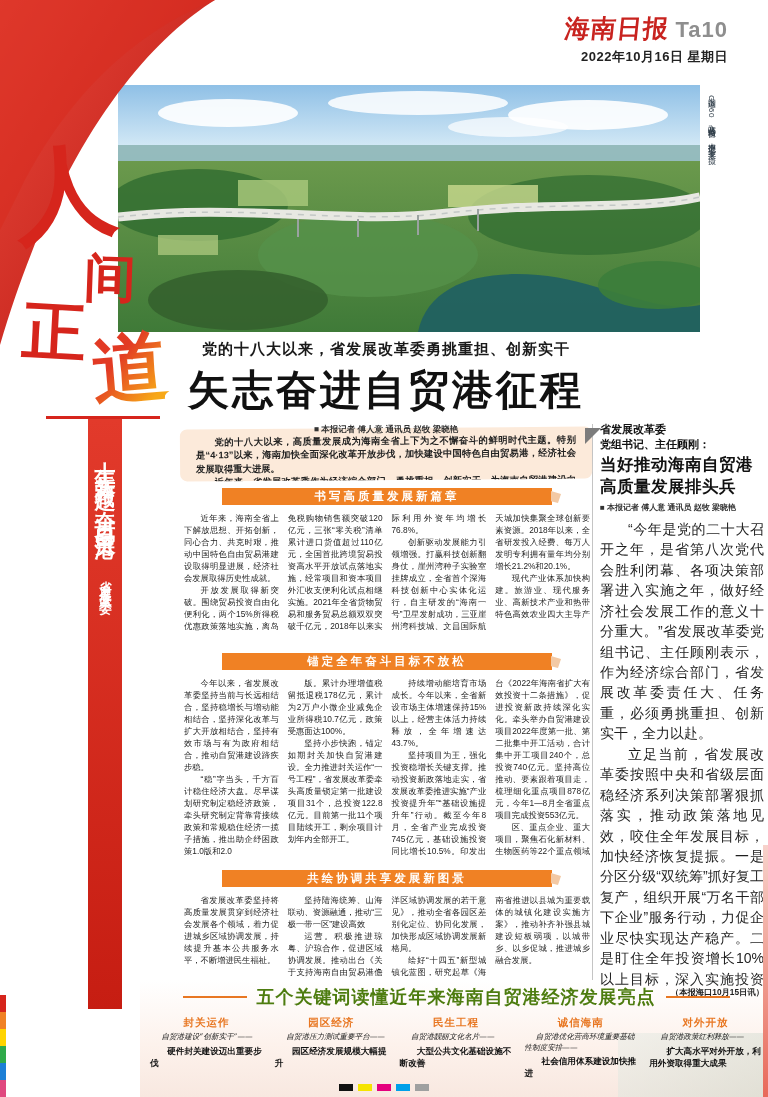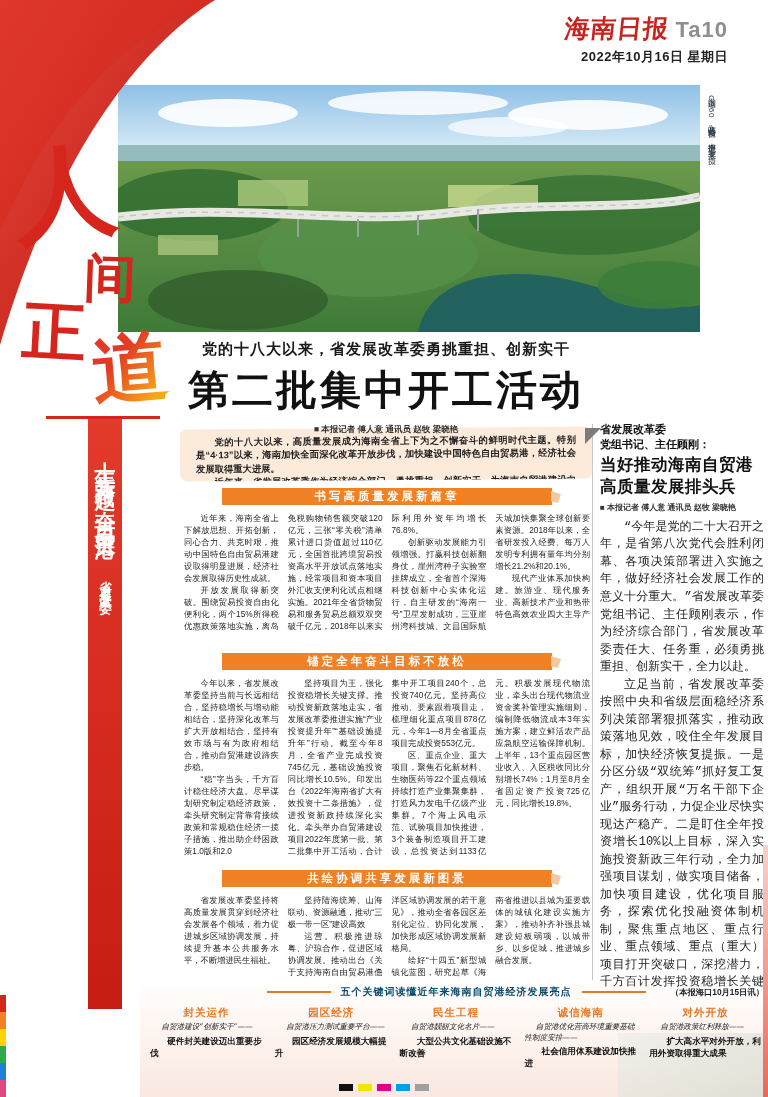--- a/index.html
+++ b/index.html
@@ -66,32 +66,32 @@
   .para { text-indent:2em; margin:0; }
 
   
   .col-rule { position:absolute; left:592px; top:424px; width:1px; height:556px; background:#c4c4c4; z-index:2; }
   .fold { position:absolute; left:585px; top:428px; width:16px; height:16px; background:#7c7c7c;
     clip-path:polygon(0 0,100% 0,0 100%); z-index:3; }
   .right-art { position:absolute; left:600px; top:422px; width:164px; z-index:2; }
   .r-pre { font-size:11px; font-weight:bold; color:#111; line-height:1.35; }
   .r-title { margin-top:2px; font-size:16.5px; font-weight:900; color:#111; line-height:1.22; letter-spacing:0.5px; }
   .r-byline { margin:6px 0 6px 0; font-size:8px; color:#333; font-weight:bold; }
-  .r-body { font-size:12px; line-height:1.46; color:#1e1e1e; text-align:justify; height:468px; overflow:hidden;font-family:Liberation Mono, monospace; }
+  .r-body { font-size:14px; line-height:1.46; color:#1e1e1e; text-align:justify; height:468px; overflow:hidden; }
   .r-end { font-size:8.3px; text-align:right; color:#1e1e1e; font-weight:bold; }
 
   
   .bottom-bg { position:absolute; left:140px; top:980px; width:628px; height:117px; z-index:1;
     background:linear-gradient(180deg,#ffffff 0%,#fdf2ec 55%,#f8e8e0 100%); }
   .bottom-bg::after { content:""; position:absolute; right:0; bottom:0; width:150px; height:64px;
     background:linear-gradient(135deg,#e8ece6,#cfd8cc); opacity:0.55; }
   .bottom { position:absolute; left:150px; top:985px; width:612px; z-index:2; }
   .b-title-row { display:flex; align-items:center; justify-content:center; gap:10px; }
   .b-rule { height:2px; background:#e87722; flex:0 0 64px; }
-  .b-title { color:#0c4a6e; font-size:10px; font-weight:900; letter-spacing:1px; }
+  .b-title { color:#4d7c0f; font-size:18px; font-weight:900; letter-spacing:1px; }
   .b-items { display:flex; gap:12px; margin-top:7px; }
   .b-item { flex:1; }
   .b-kw { color:#e87722; font-size:10.5px; font-weight:900; text-align:center; letter-spacing:1px; }
   .b-sub { margin-top:2px; font-size:7.6px; color:#222; font-family:"DejaVu Serif", serif; font-style:italic; line-height:1.4; text-indent:1.5em; }
   .b-res { margin-top:2px; font-size:8.6px; font-weight:bold; color:#111; line-height:1.4; text-indent:2em; }
 
   
   .reg-marks { position:absolute; left:50%; transform:translateX(-50%); top:1084px; display:flex; gap:5px; z-index:3; }
   .reg-marks span { width:14px; height:7px; display:inline-block; }
   .edge-left { position:absolute; left:0; top:995px; width:6px; height:102px; z-index:3; display:flex; flex-direction:column; }
@@ -171,21 +171,21 @@
   <div class="side-line"></div>
   <div class="sidebar">
     <span class="vtxt big">十年新跨越</span>
     <span class="vtxt big">奋进自贸港</span>
     <span class="dot">·</span>
     <span class="vtxt small">省发展改革委</span>
   </div>
 
   <div class="head-block">
     <div class="kicker">党的十八大以来，省发展改革委勇挑重担、创新实干</div>
-    <div class="main-title">第二批集中开工活动</div>
+    <div class="main-title">矢志奋进自贸港征程</div>
     <div class="byline">■ 本报记者 傅人意 通讯员 赵牧 梁晓艳</div>
   </div>
 
   <div class="intro">
       <p class="para">党的十八大以来，高质量发展成为海南全省上下为之不懈奋斗的鲜明时代主题。特别是“4·13”以来，海南加快全面深化改革开放步伐，加快建设中国特色自由贸易港，经济社会发展取得重大进展。</p>
       <p class="para">近年来，省发展改革委作为经济综合部门，勇挑重担、创新实干，为海南自贸港建设向前迈进持续赋能助力。</p>
     </div>
 
   <div class="sections">
     <div class="sec-bar">书写高质量发展新篇章</div>
@@ -198,20 +198,25 @@
           <p class="para">创新驱动发展能力引领增强。打赢科技创新翻身仗，崖州湾种子实验室挂牌成立，全省首个深海科技创新中心实体化运行，自主研发的“海南一号”卫星发射成功，三亚崖州湾科技城、文昌国际航天城加快集聚全球创新要素资源。2018年以来，全省研发投入经费、每万人发明专利拥有量年均分别增长21.2%和20.1%。</p>
           <p class="para">现代产业体系加快构建。旅游业、现代服务业、高新技术产业和热带特色高效农业四大主导产业增加值占经济总量的比重达到70%。努力把园区</p>
         </div>
 
     </div>
     <div class="sec-bar">锚定全年奋斗目标不放松</div>
     <div class="sec-text h2t">
       <div>
           <p class="para">今年以来，省发展改革委坚持当前与长远相结合，坚持稳增长与增动能相结合，坚持深化改革与扩大开放相结合，坚持有效市场与有为政府相结合，推动自贸港建设蹄疾步稳。</p>
           <p class="para">“稳”字当头，千方百计稳住经济大盘。尽早谋划研究制定稳经济政策，牵头研究制定背靠背接续政策和常规稳住经济一揽子措施，推出助企纾困政策1.0版和2.0</p>
+        </div>
+      <div>
+          <p class="para">版。累计办理增值税留抵退税178亿元，累计为2万户小微企业减免企业所得税10.7亿元，政策受惠面达100%。</p>
+          <p class="para">坚持小步快跑，锚定如期封关加快自贸港建设。全力推进封关运作“一号工程”，省发展改革委牵头高质量锁定第一批建设项目31个，总投资122.8亿元。目前第一批11个项目陆续开工，剩余项目计划年内全部开工。</p>
+          <p class="para">持续增动能培育市场成长。今年以来，全省新设市场主体增速保持15%以上，经营主体活力持续释放，全年增速达43.7%。</p>
         </div>
       <div>
           <p class="para">坚持项目为王，强化投资稳增长关键支撑。推动投资新政落地走实，省发展改革委推进实施“产业投资提升年”“基础设施提升年”行动。截至今年8月，全省产业完成投资745亿元，基础设施投资同比增长10.5%。印发出台《2022年海南省扩大有效投资十二条措施》，促进投资新政持续深化实化。牵头举办自贸港建设项目2022年度第一批、第二批集中开工活动，合计集中开工项目240个，总投资740亿元。坚持高位推动、要素跟着项目走，梳理细化重点项目878亿元，今年1—8月全省重点项目完成投资553亿元。</p>
         </div>
       <div>
           <p class="para">区、重点企业、重大项目，聚焦石化新材料、生物医药等22个重点领域持续打造产业集聚集群，打造风力发电千亿级产业集群。7个海上风电示范、试验项目加快推进，3个装备制造项目开工建设，总投资达到1133亿元。积极发展现代物流业，牵头出台现代物流业资金奖补管理实施细则，编制降低物流成本3年实施方案，建立鲜活农产品应急航空运输保障机制。上半年，13个重点园区营业收入、入区税收同比分别增长74%；1月至8月全省固定资产投资725亿元，同比增长19.8%。</p>
         </div>
     </div>
     <div class="sec-bar">共绘协调共享发展新图景</div>
     <div class="sec-text h3t">

